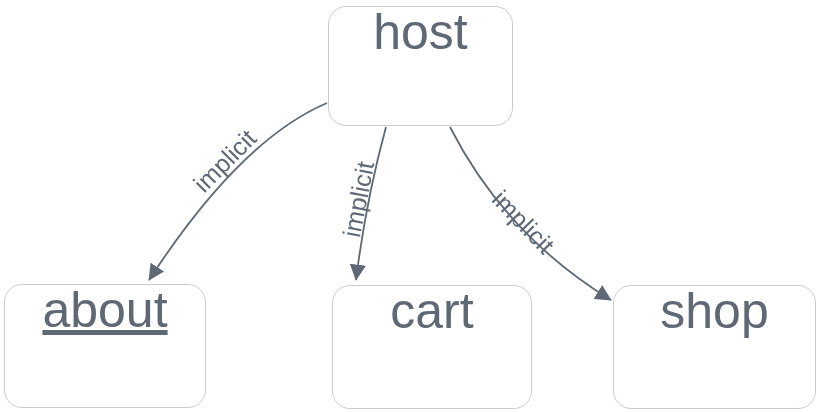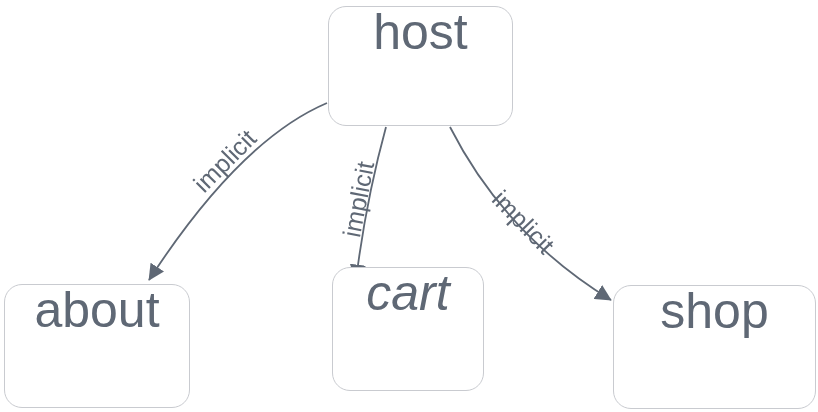--- a/index.html
+++ b/index.html
@@ -44,22 +44,22 @@
     border-radius: 18px;
     display: flex;
     justify-content: center;
     color: #5f6875;
     font-size: 50px;
     line-height: 1;
     cursor: pointer;
     user-select: none;
   }
   .node-host  { left: 328px; top: 6px;   width: 185px; height: 120px; }
-  .node-about { left: 4px;   top: 284px; width: 186px; height: 124px; }
-  .node-cart  { left: 332px; top: 267px; width: 152px; height: 124px; font-style: italic; }
+  .node-about { left: 4px;   top: 284px; width: 202px; height: 124px; text-decoration: underline; }
+  .node-cart  { left: 332px; top: 285px; width: 200px; height: 124px; }
   .node-shop  { left: 613px; top: 285px; width: 203px; height: 124px; }
 </style>
 </head>
 <body>
 
 <div class="canvas">
 
   <svg class="edges-layer" viewBox="0 0 818 412" xmlns="http://www.w3.org/2000/svg">
     <defs>
       <marker id="arrow" viewBox="0 0 10 10" refX="9.5" refY="5" markerWidth="9" markerHeight="9" orient="auto">

